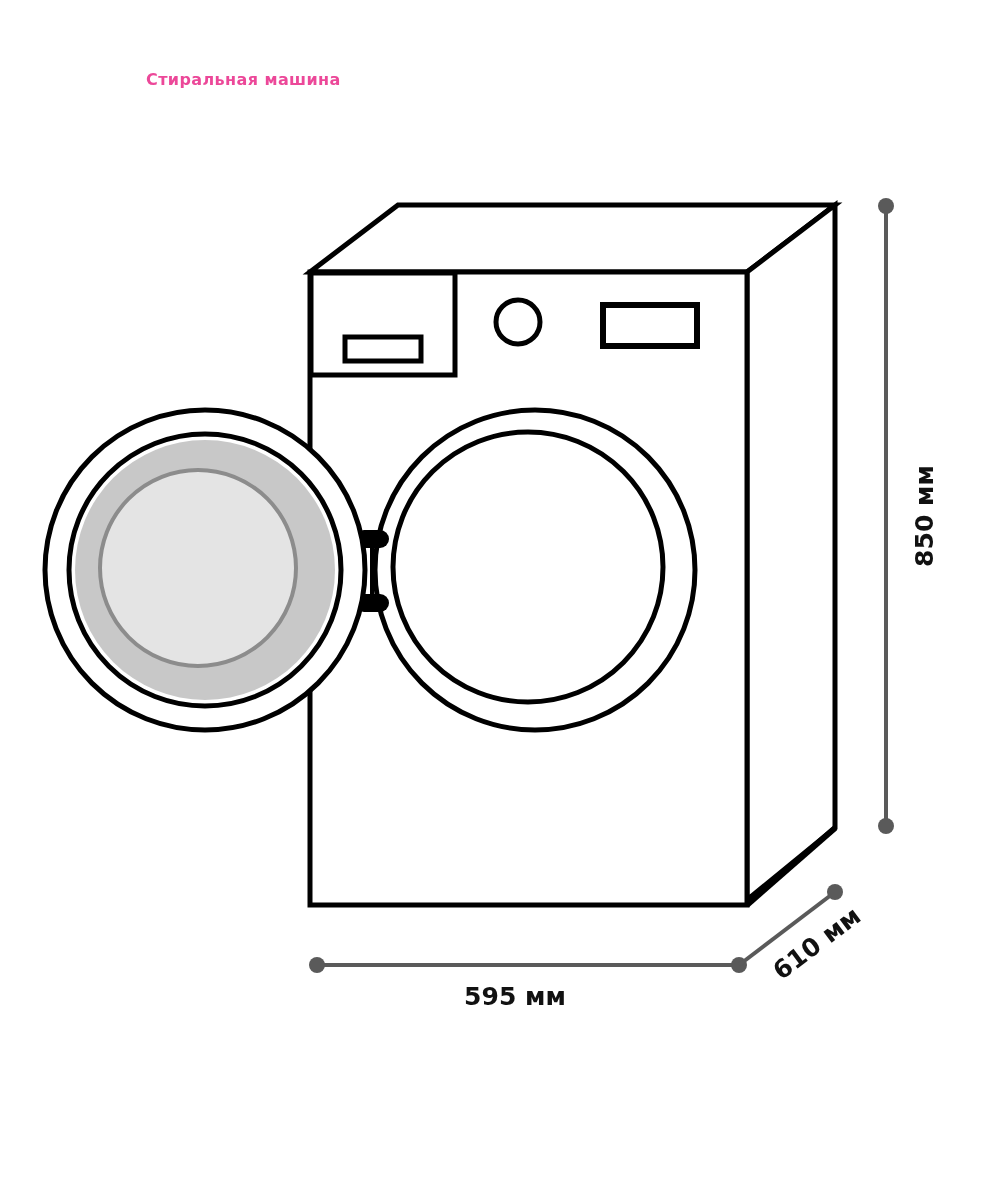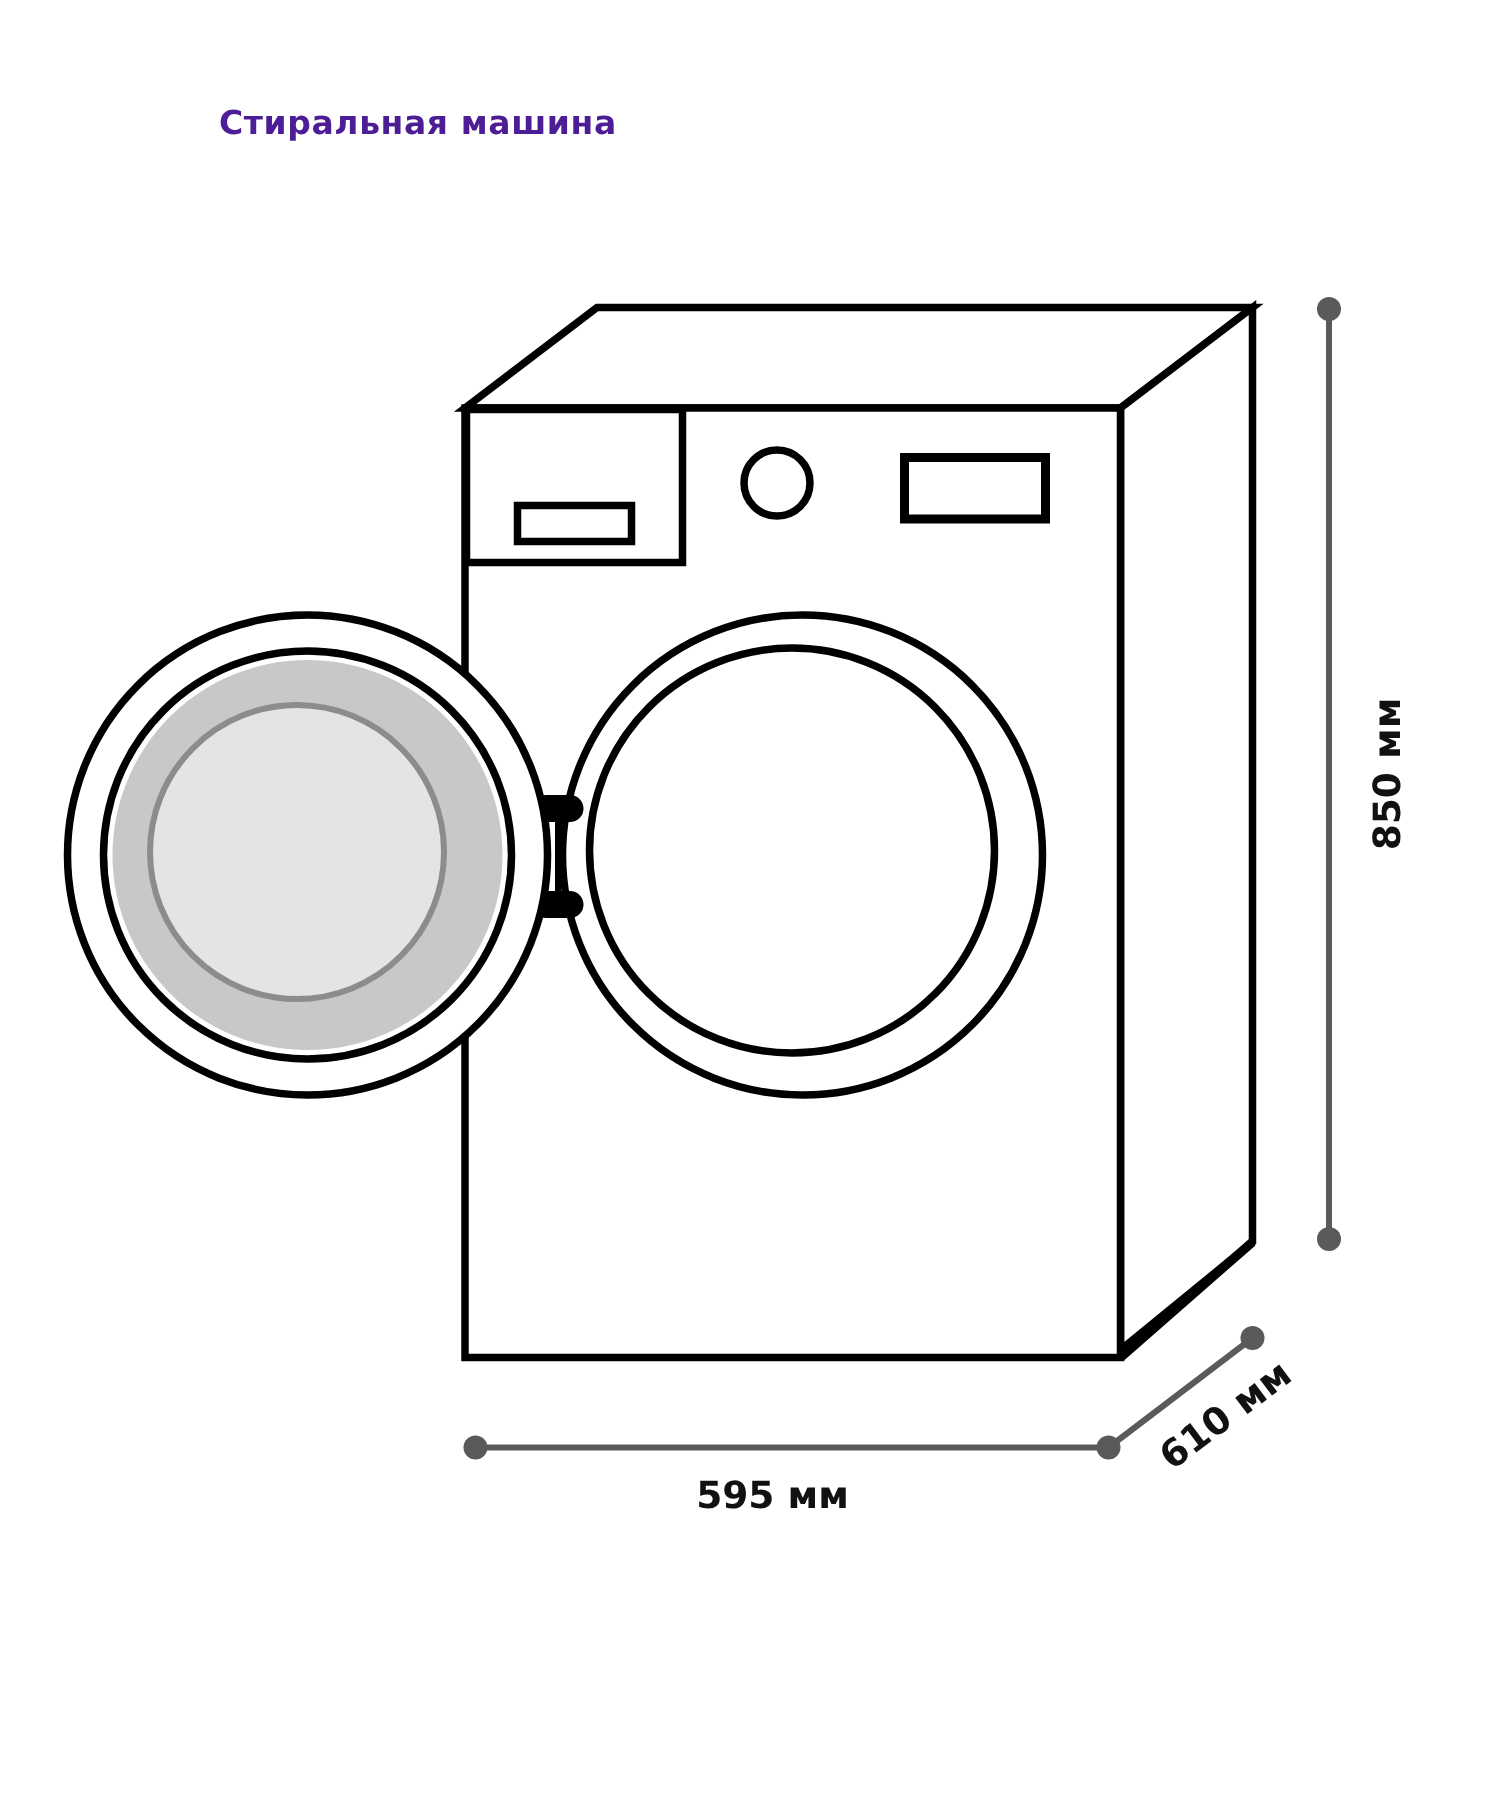--- a/index.html
+++ b/index.html
@@ -18,24 +18,24 @@
     position: absolute;
     left: 0; top: 0;
     width: 1000px;
     height: 1200px;
   }
   .title {
     position: absolute;
     left: 146px;
     top: 70px;
     font-family: "DejaVu Sans", sans-serif;
-    font-size: 22px;
+    font-size: 16px;
     font-weight: bold;
     letter-spacing: 0.4px;
-    color: #4c1d95;
+    color: #ec4899;
     white-space: nowrap;
   }
   svg.diagram {
     position: absolute;
     left: 0;
     top: 0;
     width: 1000px;
     height: 1200px;
     display: block;
   }

